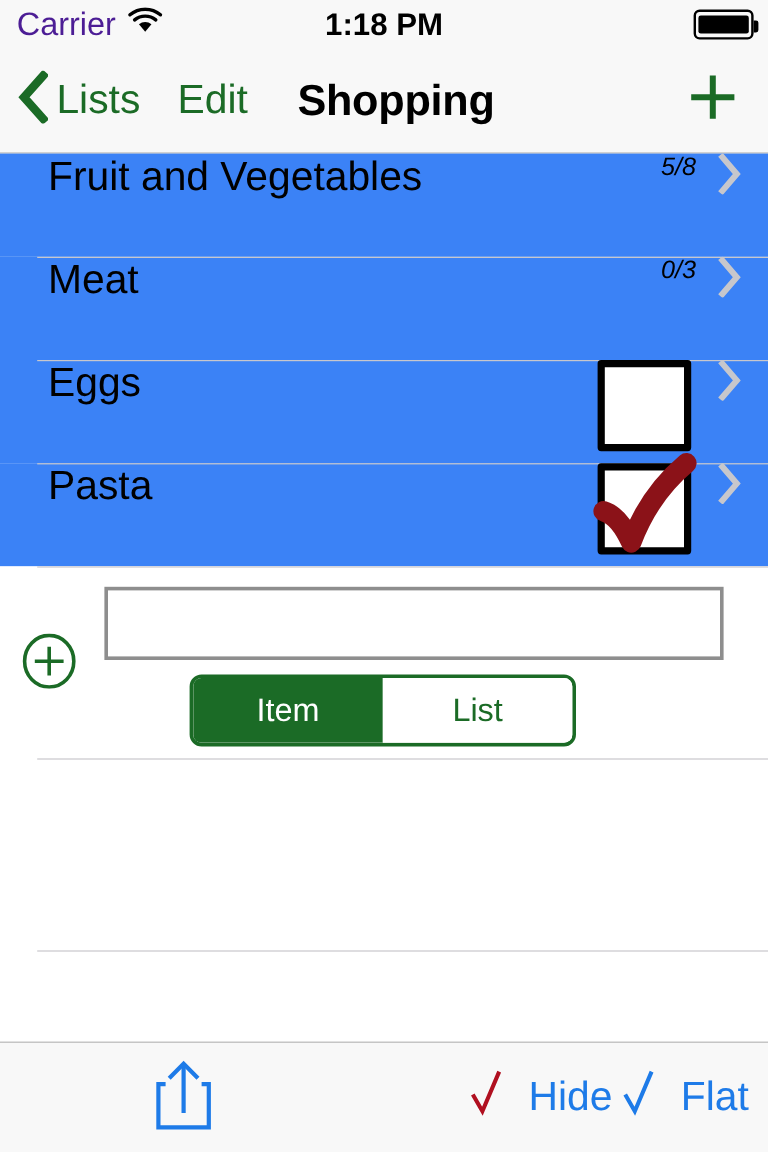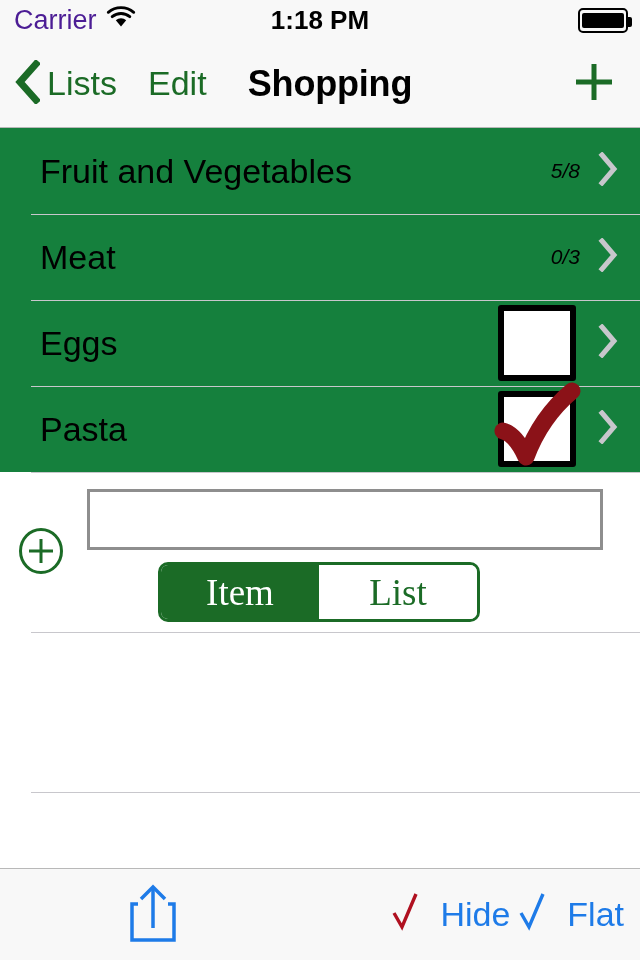--- a/index.html
+++ b/index.html
@@ -118,23 +118,22 @@
     display: flex; align-items: center; justify-content: center;
     cursor: pointer;
   }
 
   
   .table { position: absolute; left: 0; top: 128px; width: 640px; }
 
   .row {
     position: relative;
     height: 86px;
-    background: #15803d;
+    background: #3b82f6;
     display: flex;
-    align-items: center;
     cursor: pointer;
   }
   .row + .row::before,
   .row-first::before {
     content: "";
     position: absolute;
     left: 31px; right: 0; top: 0;
     height: 1px;
     background: #c8c7cc;
   }
@@ -216,23 +215,22 @@
     width: 322px; height: 60px;
     border: 3px solid #1B6B26;
     border-radius: 10px;
     display: flex;
     overflow: hidden;
     background: #fff;
   }
   .seg {
     flex: 1;
     display: flex; align-items: center; justify-content: center;
-    font-size: 37px;
-    cursor: pointer;
-    font-family: Liberation Serif, serif;
+    font-size: 27px;
+    cursor: pointer;
   }
   .seg-active {
     background: #1B6B26;
     color: #ffffff;
   }
   .seg-inactive {
     background: #ffffff;
     color: #1B6B26;
   }
 

